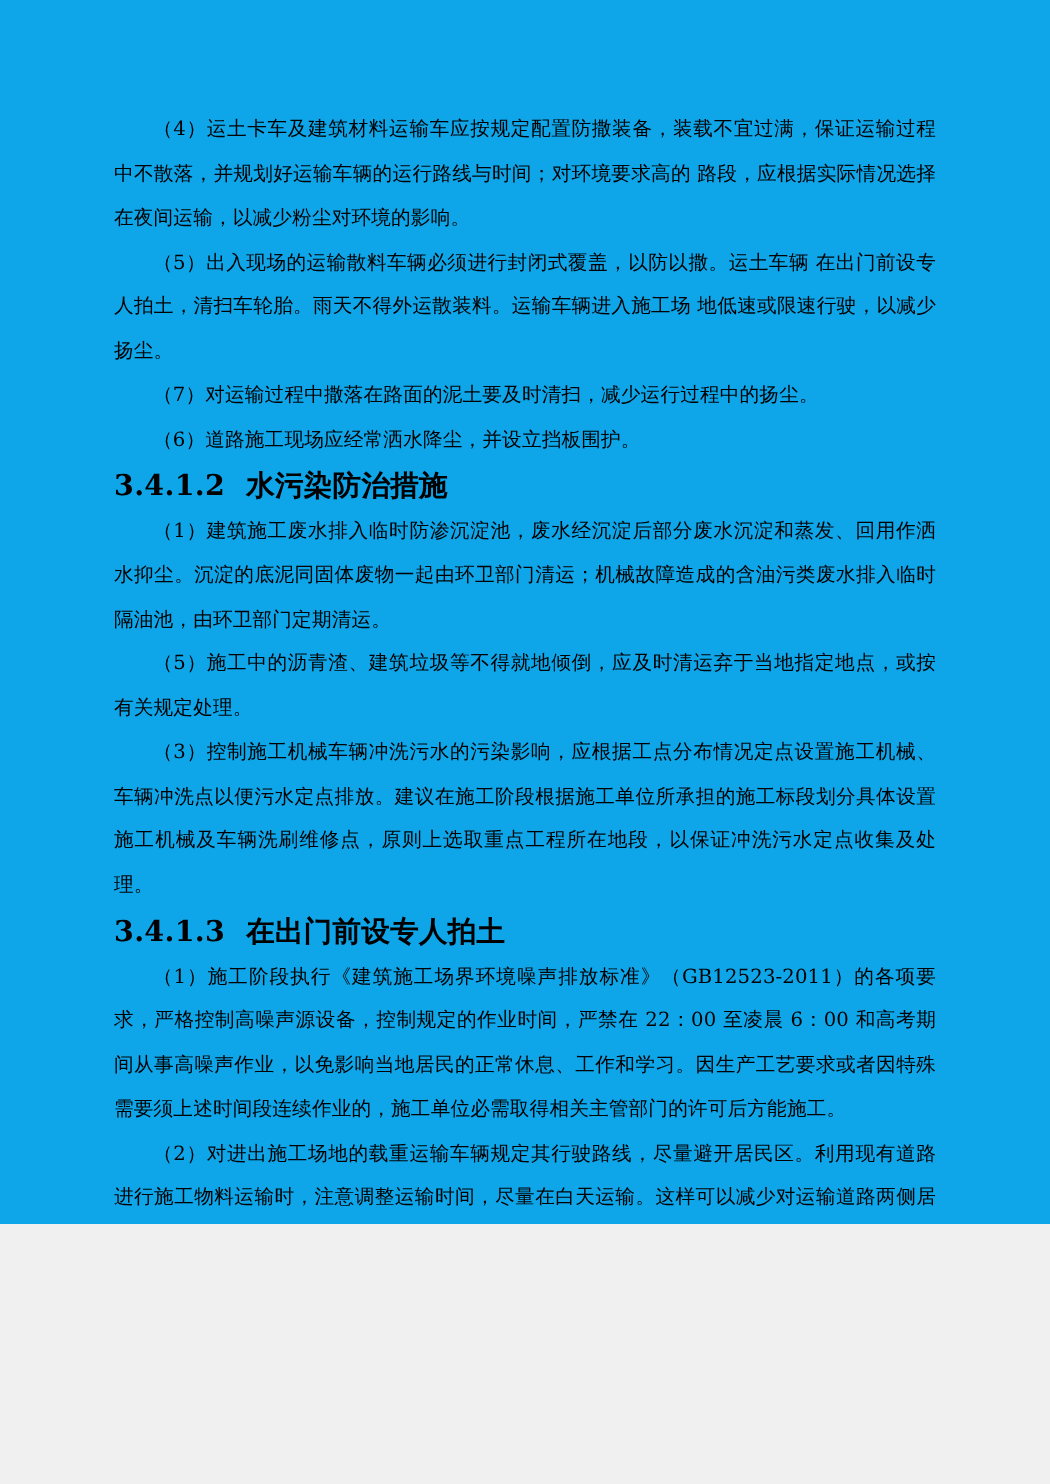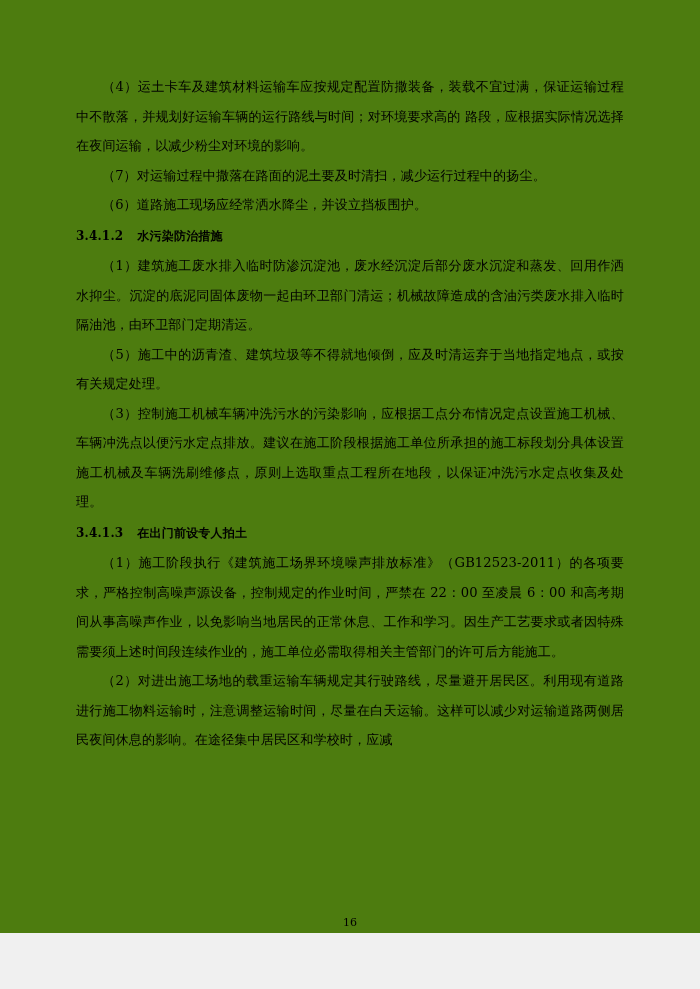--- a/index.html
+++ b/index.html
@@ -2,22 +2,22 @@
 <html><head>
 <meta charset="utf-8">
 <style>
   html, body {
     margin: 0;
     padding: 0;
     background: #f0f0f0;
   }
   .page {
     width: 700px;
-    height: 933px;
-    background: #4d7c0f;
+    height: 816px;
+    background: #0ea5e9;
     position: relative;
     margin: 0 auto;
     box-sizing: border-box;
     font-family: "DejaVu Serif", "Liberation Serif", serif;
     color: #000000;
     overflow: hidden;
   }
   .content {
     position: absolute;
     left: 76px;
@@ -31,21 +31,21 @@
     text-align: justify;
     text-justify: inter-ideograph;
     text-indent: 0;
     letter-spacing: 0.1px;
   }
   p.indent {
     text-indent: 26px;
   }
   h3.heading {
     margin: 2px 0 0 0;
-    font-size: 12px;
+    font-size: 19px;
     line-height: 29.5px;
     font-weight: bold;
     font-family: "DejaVu Sans", "Liberation Sans", sans-serif;
     letter-spacing: 0.2px;
   }
   h3.heading .num {
     font-family: "DejaVu Serif", "Liberation Serif", serif;
     font-weight: bold;
   }
   h3.heading .gap {
@@ -62,20 +62,21 @@
     font-family: "DejaVu Serif", "Liberation Serif", serif;
   }
 </style>
 </head>
 <body>
 
 <div class="page">
   <div class="content">
 
     <p class="para indent">（4）运土卡车及建筑材料运输车应按规定配置防撒装备，装载不宜过满，保证运输过程中不散落，并规划好运输车辆的运行路线与时间；对环境要求高的 路段，应根据实际情况选择在夜间运输，以减少粉尘对环境的影响。</p>
+    <p class="para indent">（5）出入现场的运输散料车辆必须进行封闭式覆盖，以防以撒。运土车辆 在出门前设专人拍土，清扫车轮胎。雨天不得外运散装料。运输车辆进入施工场 地低速或限速行驶，以减少扬尘。</p>
     <p class="para indent">（7）对运输过程中撒落在路面的泥土要及时清扫，减少运行过程中的扬尘。</p>
     <p class="para indent">（6）道路施工现场应经常洒水降尘，并设立挡板围护。</p>
 
     <h3 class="heading">
       <span class="num">3.4.1.2</span><span class="gap"></span><span>水污染防治措施</span>
     </h3>
 
     <p class="para indent">（1）建筑施工废水排入临时防渗沉淀池，废水经沉淀后部分废水沉淀和蒸发、回用作洒水抑尘。沉淀的底泥同固体废物一起由环卫部门清运；机械故障造成的含油污类废水排入临时隔油池，由环卫部门定期清运。</p>
     <p class="para indent">（5）施工中的沥青渣、建筑垃圾等不得就地倾倒，应及时清运弃于当地指定地点，或按有关规定处理。</p>
     <p class="para indent">（3）控制施工机械车辆冲洗污水的污染影响，应根据工点分布情况定点设置施工机械、车辆冲洗点以便污水定点排放。建议在施工阶段根据施工单位所承担的施工标段划分具体设置施工机械及车辆洗刷维修点，原则上选取重点工程所在地段，以保证冲洗污水定点收集及处理。</p>

